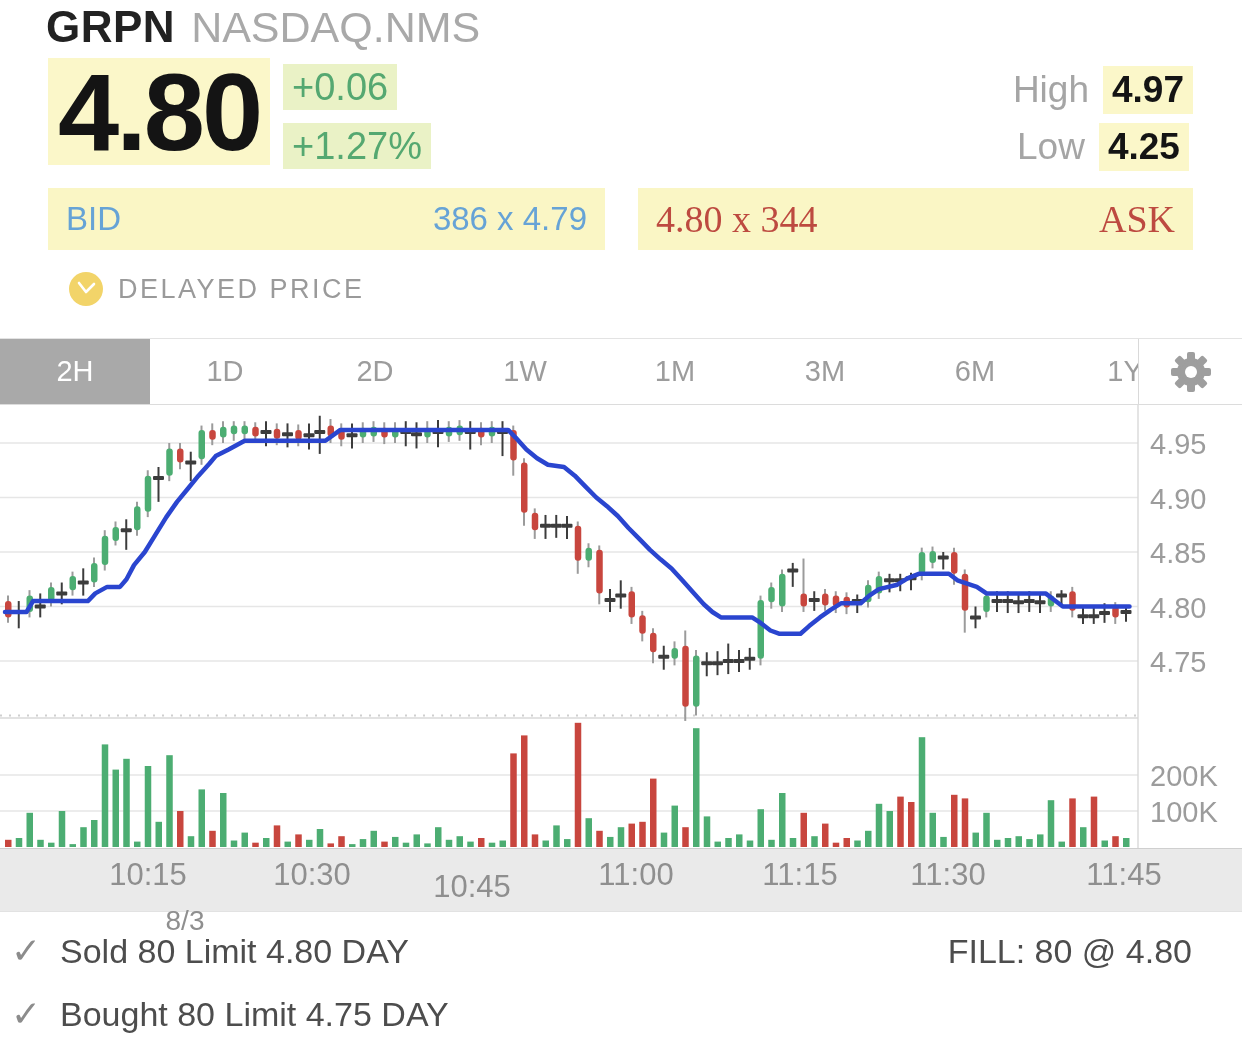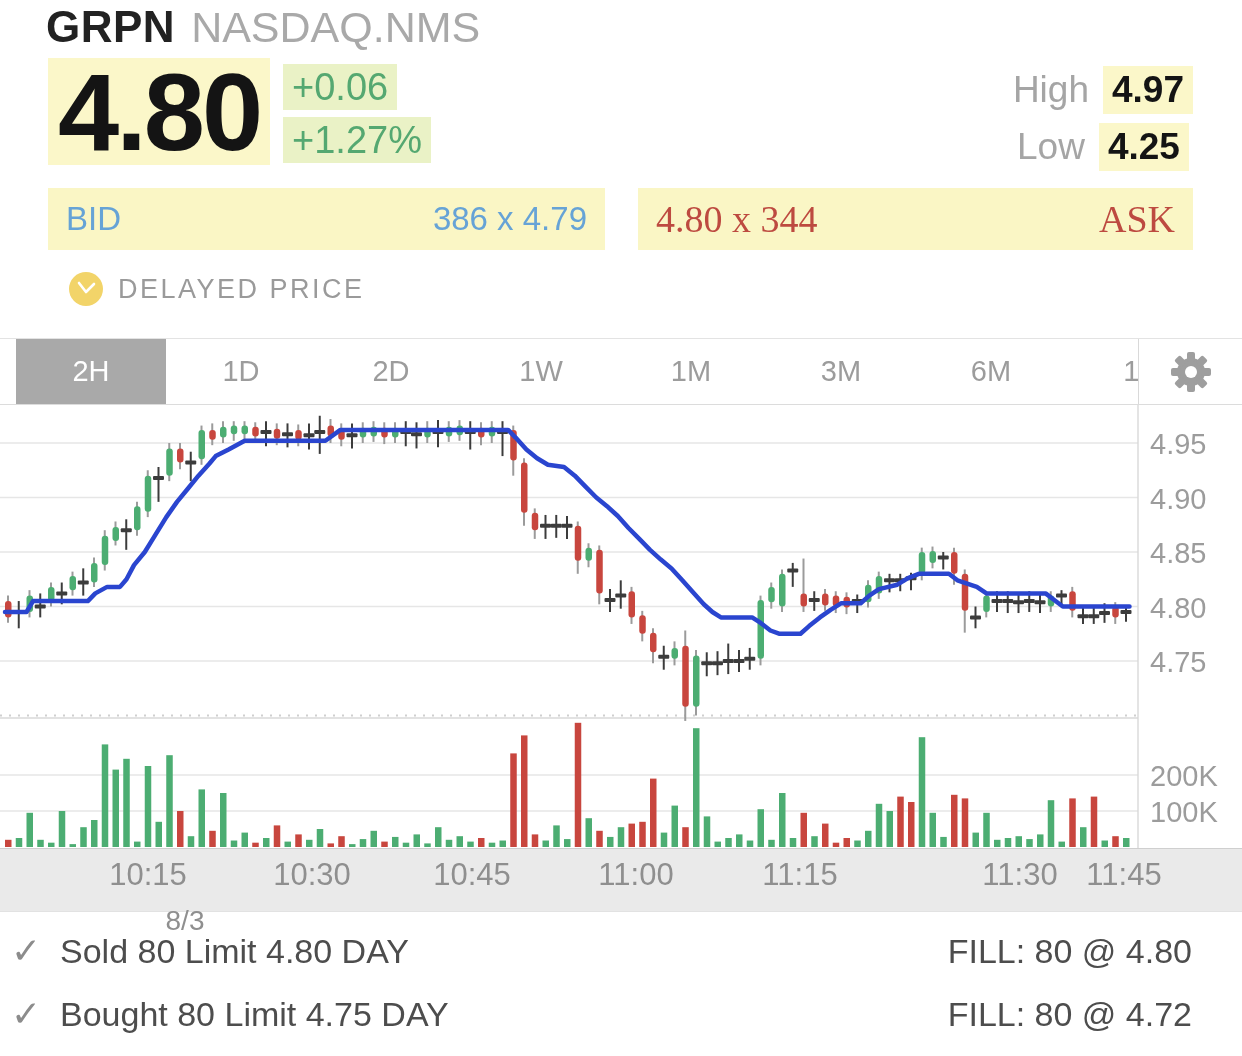--- a/index.html
+++ b/index.html
@@ -7,36 +7,36 @@
        font-family:"Liberation Sans","DejaVu Sans",sans-serif;
        -webkit-font-smoothing:antialiased;}
   .abs{position:absolute;}
 
   
   .title-row{left:46px;top:2px;display:flex;align-items:baseline;gap:16px;}
   .symbol{font-size:44px;font-weight:700;color:#222;letter-spacing:.5px;}
   .exchange{font-size:43px;font-weight:400;color:#a9a9a9;}
   .price-box{left:48px;top:58px;background:#fbf7c9;height:107px;display:flex;align-items:center;padding:0 10px;}
   .last-price{font-size:110px;font-weight:700;color:#141414;letter-spacing:-3px;line-height:1;}
-  .chg-col{left:283px;top:64px;display:flex;flex-direction:column;gap:7px;align-items:flex-start;}
+  .chg-col{left:283px;top:64px;display:flex;flex-direction:column;gap:13px;align-items:flex-start;}
   .chip{background:#eaf2c6;color:#55a871;font-size:38px;height:46px;display:flex;align-items:center;padding:0 9px;}
   .hl-block{right:49px;top:66px;display:flex;flex-direction:column;gap:9px;align-items:center;}
   .hl-row{display:flex;align-items:center;gap:14px;}
   .hl-label{color:#a5a5a5;font-size:37px;}
   .hl-value{background:#fbf7c9;color:#141414;font-size:37px;font-weight:700;padding:3px 9px;}
 
   .bid-bar{left:48px;top:188px;width:557px;height:62px;background:#faf6c5;display:flex;align-items:center;justify-content:space-between;padding:0 18px;box-sizing:border-box;color:#66a3d6;font-size:33px;}
   .ask-bar{left:638px;top:188px;width:555px;height:62px;background:#faf6c5;display:flex;align-items:center;justify-content:space-between;padding:0 18px;box-sizing:border-box;color:#bd4a40;font-size:38px;font-family:Liberation Serif, serif;}
 
   .delayed{left:68px;top:271px;display:flex;align-items:center;gap:14px;}
   .delayed-label{color:#9a9a9a;font-size:27px;letter-spacing:2.5px;}
 
   
   .tabbar{left:0;top:338px;width:1242px;height:67px;background:#fff;border-top:1px solid #e3e3e3;border-bottom:1px solid #dcdcdc;box-sizing:border-box;}
-  .tabs{position:absolute;left:0;top:0;height:100%;display:flex;padding-left:16px;}
+  .tabs{position:absolute;left:0;top:0;height:100%;display:flex;}
   .tab{width:150px;height:100%;display:flex;align-items:center;justify-content:center;font-size:29px;color:#9c9c9c;cursor:pointer;}
   .tab.active{background:#a9a9a9;color:#fff;}
   .gearbox{position:absolute;right:0;top:0;width:104px;height:100%;background:#fff;border-left:1px solid #d9d9d9;display:flex;align-items:center;justify-content:center;box-sizing:border-box;}
 
   
   .chart-svg{left:0;top:405px;}
   .chart-svg text{font-family:"Liberation Sans","DejaVu Sans",sans-serif;}
 
   
   .timestrip{left:0;top:848px;width:1242px;height:64px;background:#eaeaea;border-top:1px solid #cfcfcf;border-bottom:1px solid #e2e2e2;box-sizing:border-box;}
@@ -467,29 +467,28 @@
       <text x="1150" y="381" fill="#9c9c9c" font-size="29">200K</text>
       <text x="1150" y="417" fill="#9c9c9c" font-size="29">100K</text>
     </g>
     <polyline points="5.0,207.0 26.5,207.0 33.0,196.1 87.8,196.1 95.3,188.4 107.1,181.9 120.0,181.9 126.5,174.3 134.0,160.1 144.8,147.0 155.5,129.6 166.3,112.1 177.0,96.9 187.8,83.8 198.5,70.7 209.3,58.7 215.7,51.1 228.6,44.5 244.7,35.8 325.4,35.8 340.4,24.9 508.1,24.9 515.6,32.6 526.4,44.5 537.1,53.3 547.9,59.8 564.0,62.0 574.8,70.7 585.5,81.6 596.3,92.5 607.0,101.2 617.8,111.0 628.5,123.0 639.3,133.9 650.0,144.8 660.8,154.6 671.5,163.4 682.3,175.3 693.0,187.3 703.8,199.3 712.4,207.0 720.9,212.4 752.1,212.4 760.7,217.9 770.4,225.5 779.0,228.7 800.5,228.7 809.1,221.1 819.9,212.4 830.6,204.8 841.4,198.2 860.7,198.2 869.3,190.6 879.0,184.1 897.3,179.7 908.0,173.2 918.8,168.8 948.9,168.8 957.4,175.3 976.8,181.9 986.5,188.4 1045.6,188.4 1054.2,195.0 1062.8,201.5 1129.5,201.5" fill="none" stroke="#2a45cf" stroke-width="4.5" stroke-linejoin="round" stroke-linecap="round"></polyline>
   </svg>
 
 <div class="abs timestrip">
     <div class="tlabel" style="left: 148px;">10:15</div>
     <div class="tsub" style="left: 185px;">8/3</div>
     <div class="tlabel" style="left: 312px;">10:30</div>
-    <div class="tlabel" style="left: 472px;">10:45</div>
+    <div class="tlabel" style="left: 472px; margin-top: 12px;">10:45</div>
     <div class="tlabel" style="left: 636px;">11:00</div>
     <div class="tlabel" style="left: 800px;">11:15</div>
-    <div class="tlabel" style="left: 1020px;">11:30</div>
+    <div class="tlabel" style="left: 948px;">11:30</div>
     <div class="tlabel" style="left: 1124px;">11:45</div>
   </div>
 
 <div class="abs order-row" style="top:925px;">
   <span class="order-check">✓</span>
   <span class="order-label">Sold 80 Limit 4.80 DAY</span>
   <span class="order-fill">FILL: 80 @ 4.80</span>
 </div>
 <div class="abs order-row" style="top:988px;">
   <span class="order-check">✓</span>
   <span class="order-label">Bought 80 Limit 4.75 DAY</span>
-  <span class="order-fill">FILL: 80 @ 4.72</span>
 </div>
 
 </body></html>

